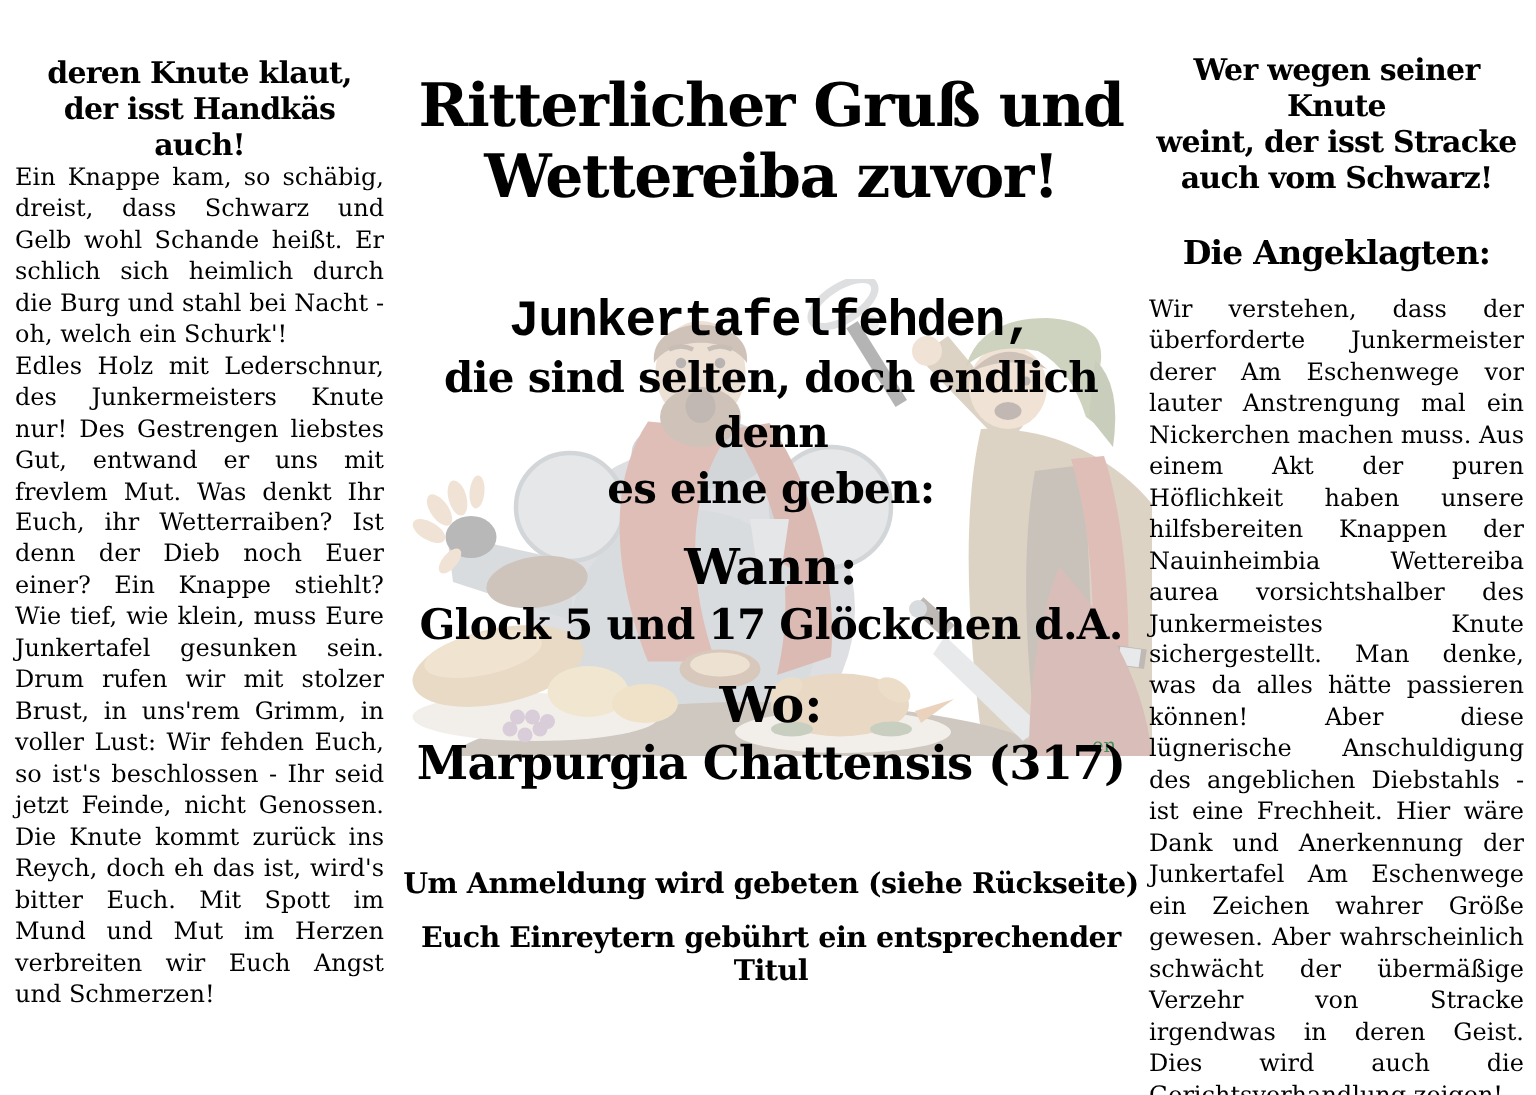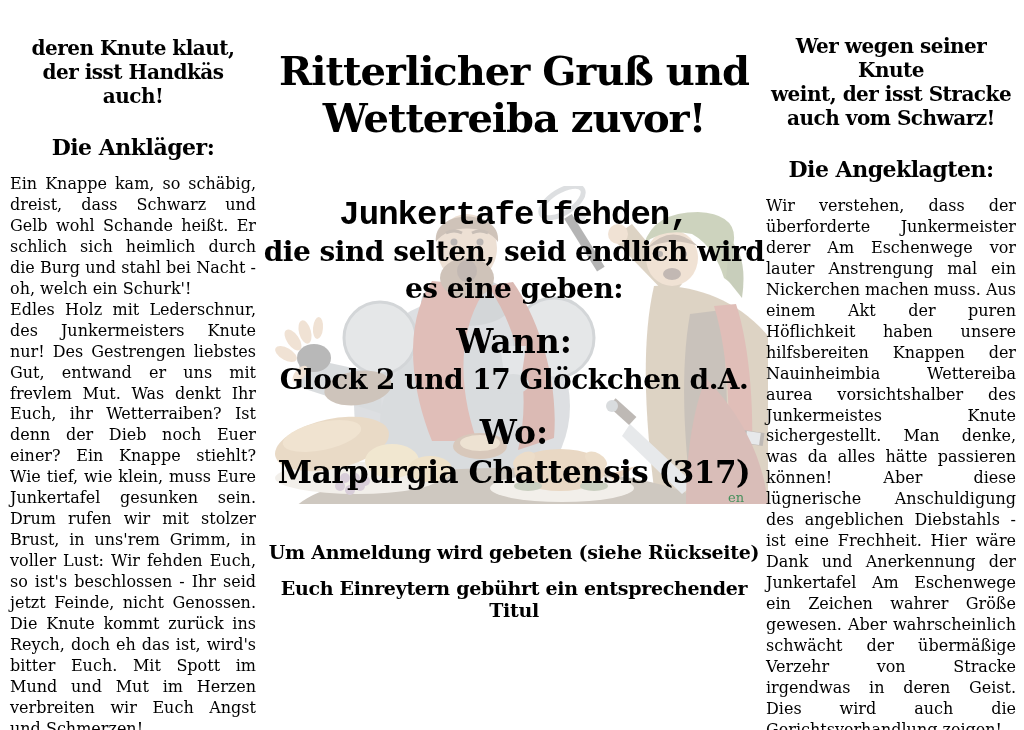--- a/index.html
+++ b/index.html
@@ -139,37 +139,36 @@
 
     <path d="M444,192 C472,222 500,262 506,318 L424,318 C424,272 430,226 444,192 Z" fill="#8e3a2b"></path>
   </svg>
   <div class="watermark">en</div>
 
   <aside class="col col-left">
     <div class="motto">
       <div>deren Knute klaut,</div>
       <div>der isst Handkäs auch!</div>
     </div>
-    <div class="col-heading">Die Ankläger:</div>
     <p class="body-text">Ein Knappe kam, so schäbig, dreist, dass Schwarz und Gelb wohl Schande heißt. Er schlich sich heimlich durch die Burg und stahl bei Nacht - oh, welch ein Schurk'!</p>
     <p class="body-text">Edles Holz mit Lederschnur, des Junkermeisters Knute nur! Des Gestrengen liebstes Gut, entwand er uns mit frevlem Mut. Was denkt Ihr Euch, ihr Wetterraiben? Ist denn der Dieb noch Euer einer? Ein Knappe stiehlt? Wie tief, wie klein, muss Eure Junkertafel gesunken sein. Drum rufen wir mit stolzer Brust, in uns'rem Grimm, in voller Lust: Wir fehden Euch, so ist's beschlossen - Ihr seid jetzt Feinde, nicht Genossen. Die Knute kommt zurück ins Reych, doch eh das ist, wird's bitter Euch. Mit Spott im Mund und Mut im Herzen verbreiten wir Euch Angst und Schmerzen!</p>
   </aside>
 
   <main class="col col-center">
     <div class="title">
       <div>Ritterlicher Gruß und</div>
       <div>Wettereiba zuvor!</div>
     </div>
 
     <div class="feud-title">Junkertafelfehden,</div>
-    <div class="feud-line">die sind selten, seid endlich wird</div>
+    <div class="feud-line">die sind selten, doch endlich denn</div>
     <div class="feud-line">es eine geben:</div>
 
     <div class="when-label">Wann:</div>
-    <div class="when-line">Glock 2 und 17 Glöckchen d.A.</div>
+    <div class="when-line">Glock 5 und 17 Glöckchen d.A.</div>
 
     <div class="where-label">Wo:</div>
     <div class="where-value">Marpurgia Chattensis (317)</div>
 
     <div class="note note-1">Um Anmeldung wird gebeten (siehe Rückseite)</div>
     <div class="note note-2">Euch Einreytern gebührt ein entsprechender Titul</div>
   </main>
 
   <aside class="col col-right">
     <div class="motto">

